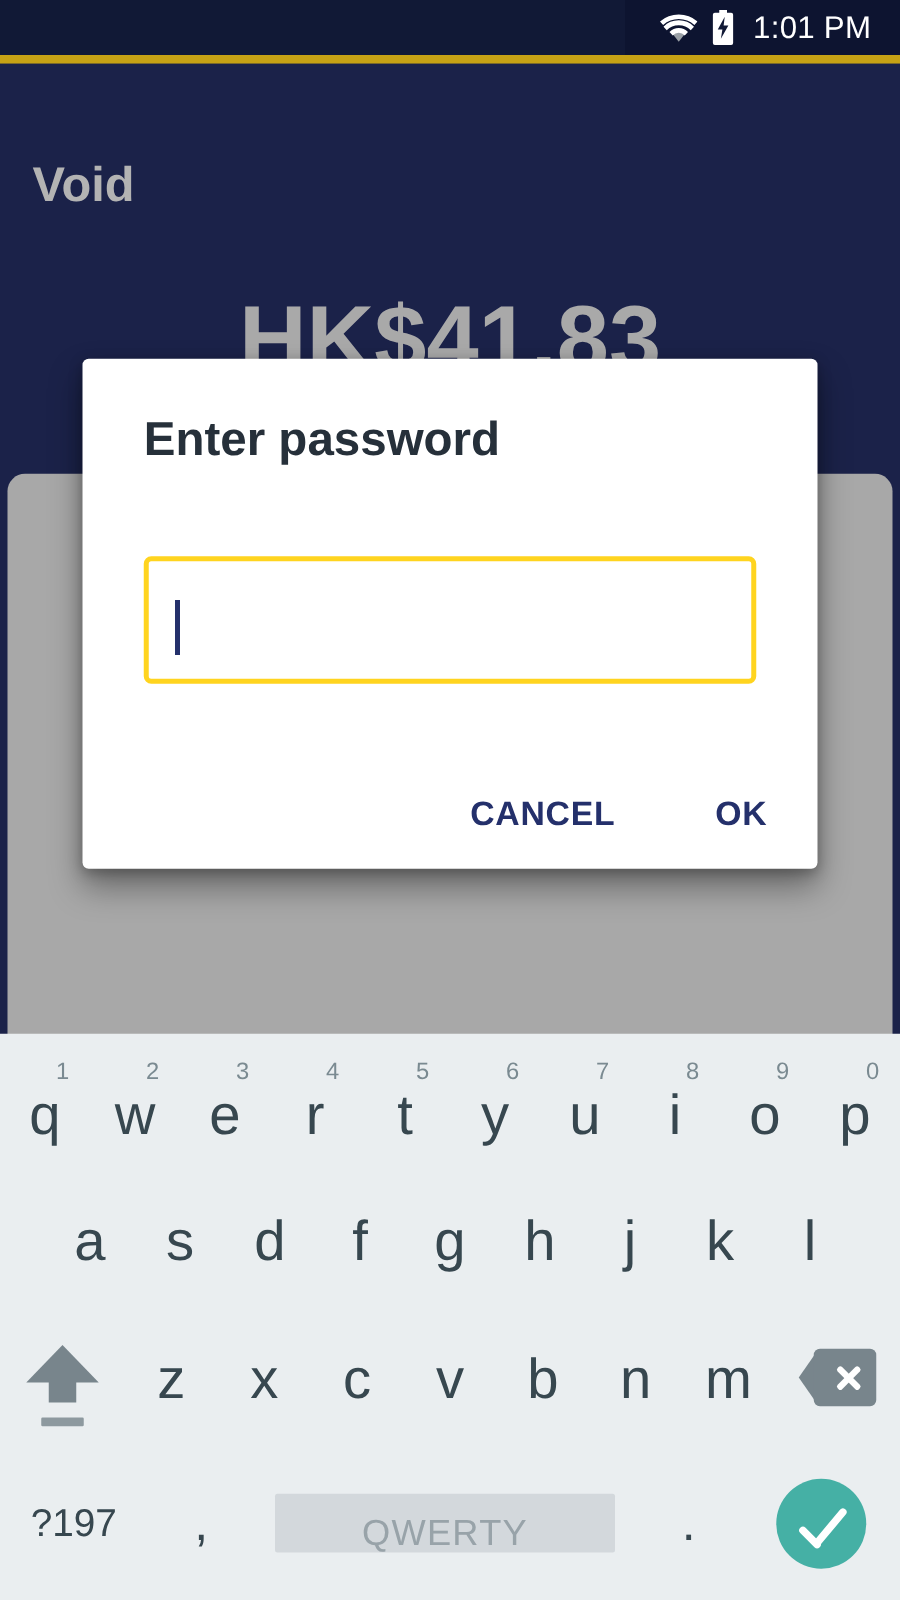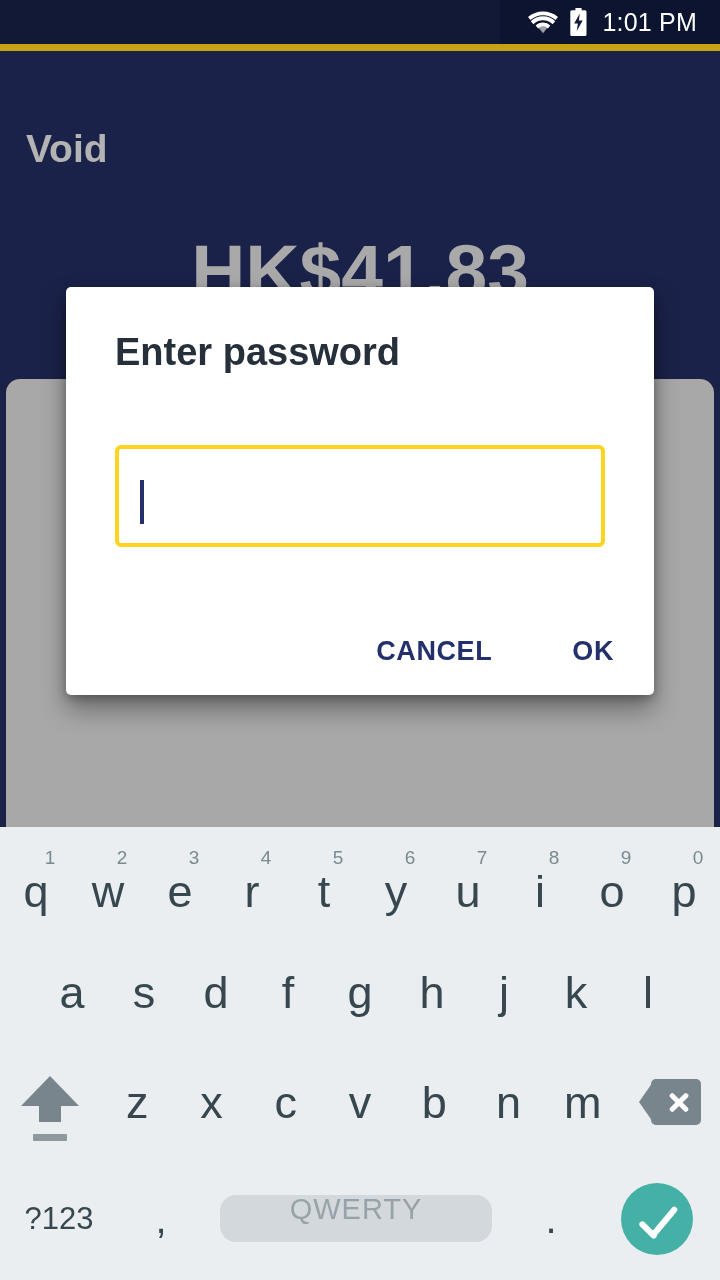--- a/index.html
+++ b/index.html
@@ -164,22 +164,22 @@
   .bksp .x1 { transform:translate(-2px,0) rotate(45deg); }
   .bksp .x2 { transform:translate(-2px,0) rotate(-45deg); }
 
   
   #key-sym { flex:0 0 118px; }
   #key-sym .glyph { font-size:31px; }
   #key-comma { flex:0 0 86px; }
   #key-comma .glyph { font-size:40px; }
   #key-space { flex:1 1 auto; padding:0 16px; }
   .spacebar {
-    width:100%; height:47px; background:#d3d8dc; border-radius:16px;
-    display:flex; align-items:flex-start; justify-content:center;
+    width:100%; height:47px; background:#d3d8dc; border-radius:2px;
+    display:flex; align-items:flex-end; justify-content:center;
   }
   .spacebar .glyph {
     color:#98a3a9; font-size:29px; font-weight:400; letter-spacing:1px;
   }
   #key-period { flex:0 0 86px; }
   #key-period .glyph { font-size:40px; }
   #key-enter { flex:0 0 126px; }
   .enter-circle {
     width:72px; height:72px; border-radius:50%;
     background:#45b0a5; position:relative;
@@ -354,21 +354,21 @@
           <span class="point"></span>
             <span class="body"></span>
           <span class="x1"></span>
             <span class="x2"></span>
         </span>
       </div>
     </div>
 
     <div class="kb-row" id="row4">
       <div class="key" id="key-sym">
-          <span class="glyph">?123</span>
+          <span class="glyph">?197</span>
         </div>
       <div class="key" id="key-comma">
           <span class="glyph">,</span>
         </div>
       <div class="key" id="key-space">
         <span class="spacebar">
           <span class="glyph">QWERTY</span>
         </span>
       </div>
       <div class="key" id="key-period">

